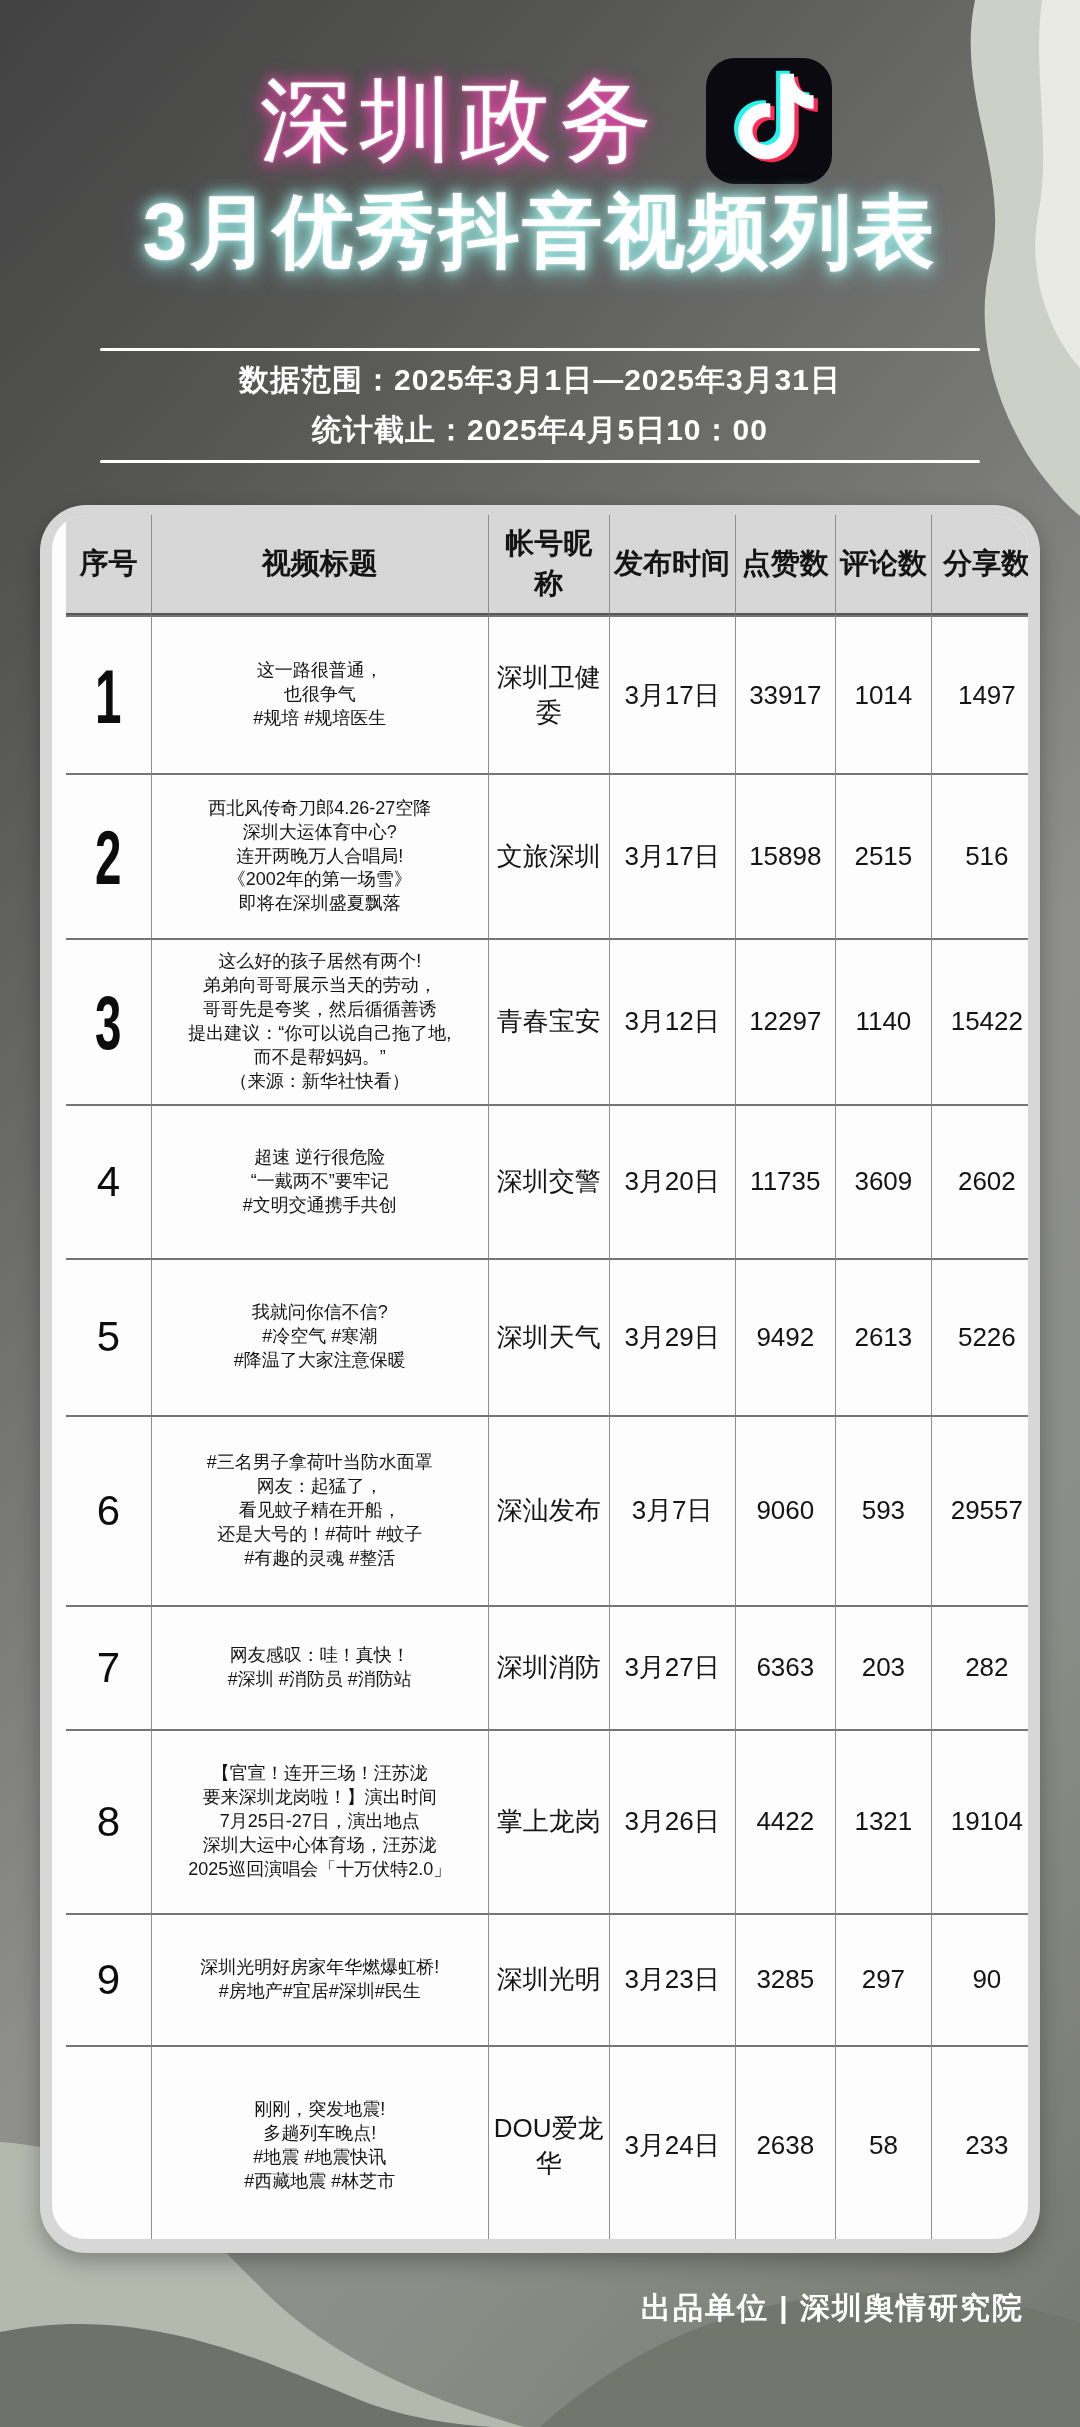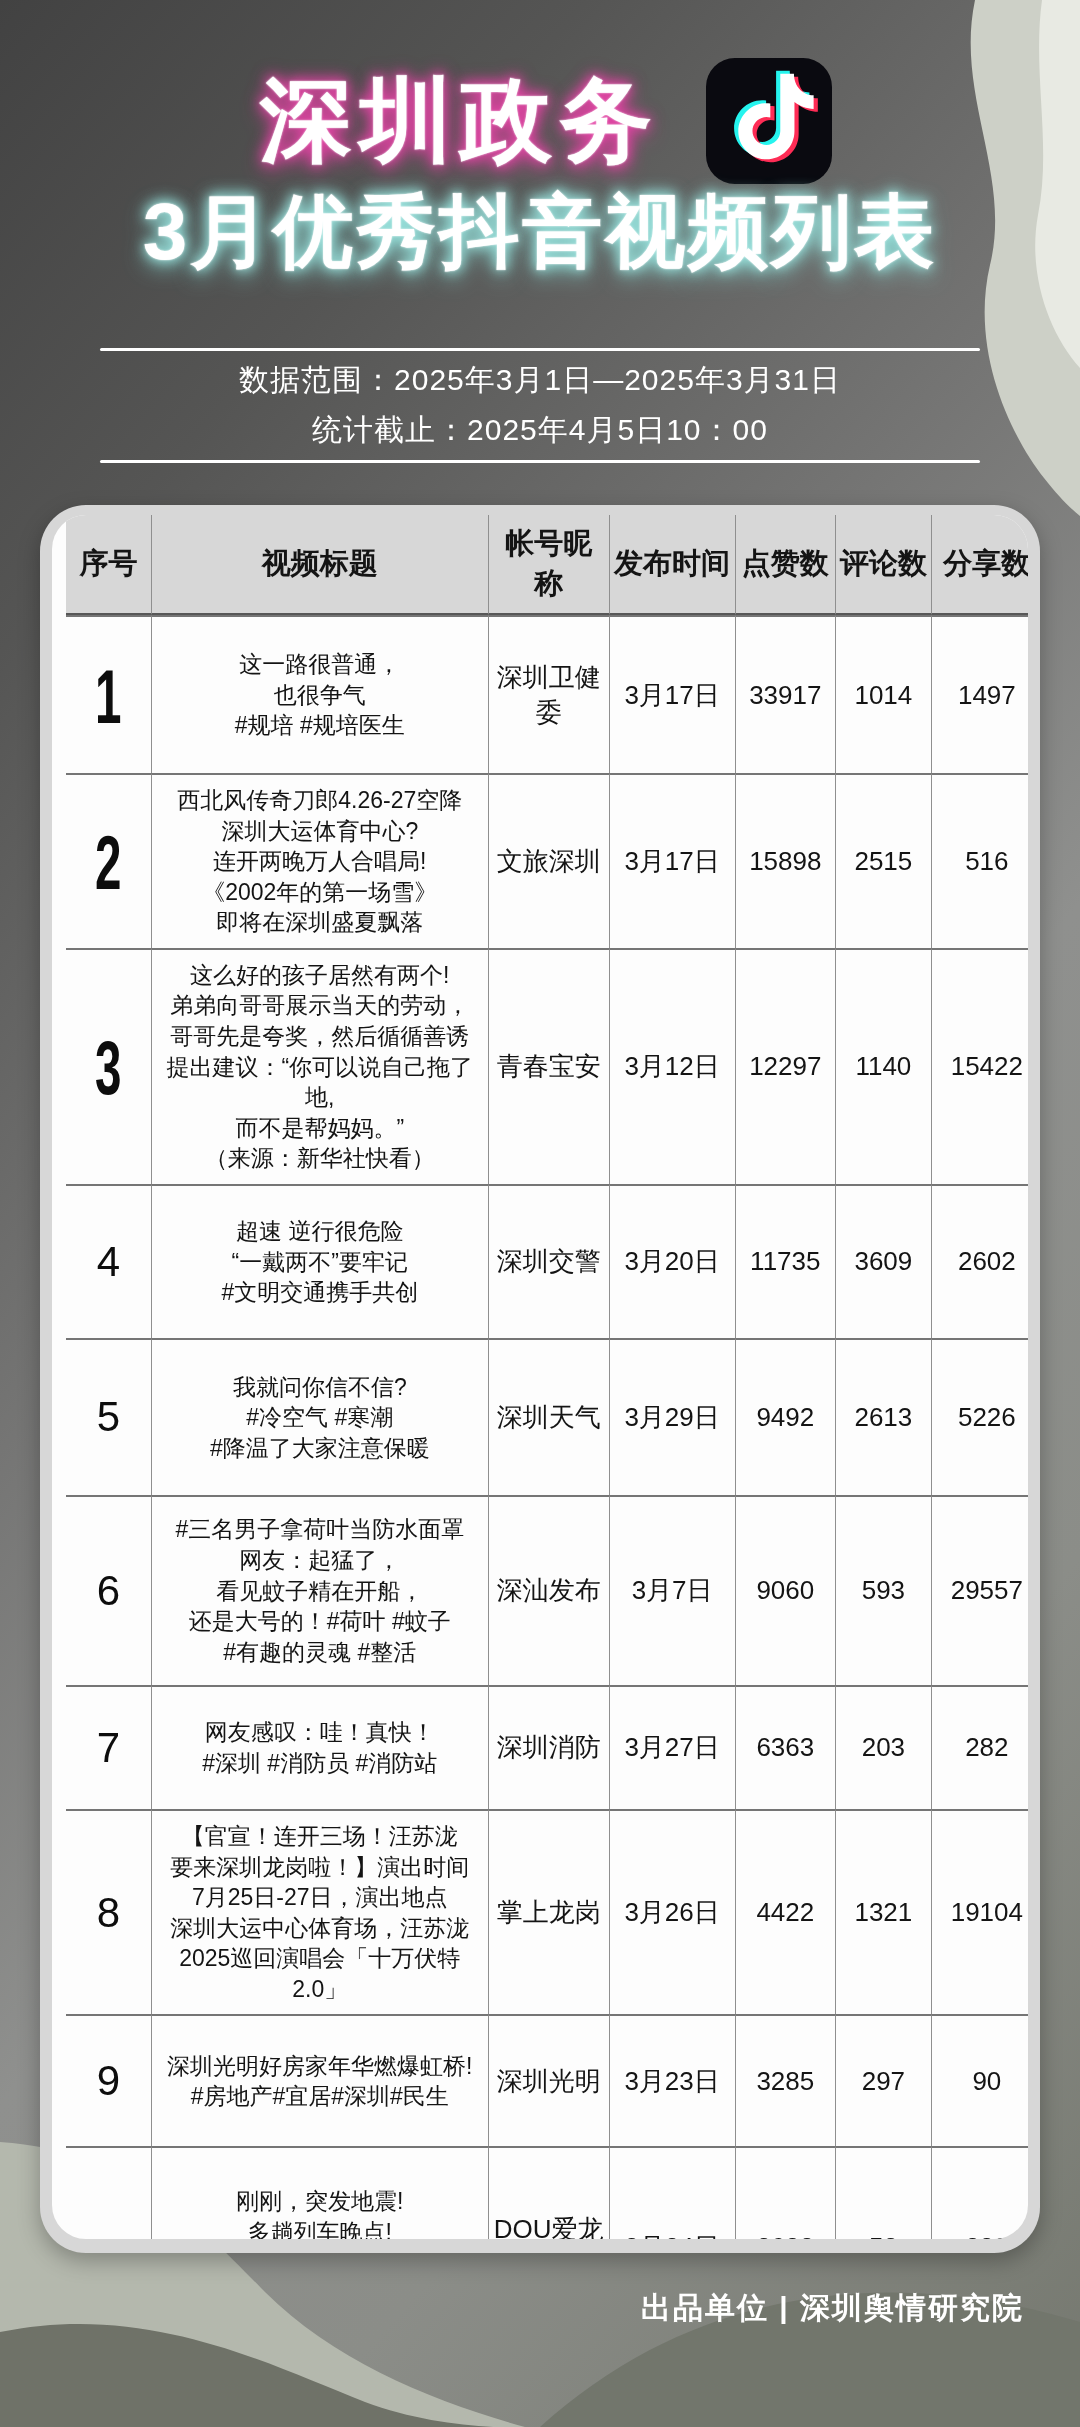--- a/index.html
+++ b/index.html
@@ -6,46 +6,46 @@
   .page{position:relative;width:1080px;height:2427px;overflow:hidden;
         font-family:"Liberation Sans",sans-serif;
         background:linear-gradient(132deg,#424242 0%,#555554 18%,#757574 40%,#8f908e 58%,#8b8d88 76%,#75786f 100%);}
   .deco{position:absolute;left:0;pointer-events:none;}
   .deco-top{top:0;}
   .deco-bottom{bottom:0;}
 
   
   .hdr{position:absolute;top:58px;left:0;width:100%;display:flex;flex-direction:column;align-items:center;}
   .title-row{display:flex;align-items:center;gap:34px;}
-  .title-main{margin:12px;color:#fff;font-weight:700;font-size:92px;letter-spacing:8px;line-height:1.1;
+  .title-main{margin:12px;color:#fff;font-weight:400;font-size:92px;letter-spacing:8px;line-height:1.1;
       text-shadow:0 0 2px #fff,0 0 12px rgba(233,73,171,.95),0 6px 20px rgba(224,62,160,.9),0 -3px 16px rgba(224,62,160,.7);}
   .douyin{width:126px;height:126px;display:block;}
   .title-sub{margin:6px 0 16px;color:#fff;font-weight:900;font-size:80px;letter-spacing:3px;line-height:1.05;
       text-shadow:0 0 2px #fff,0 0 12px rgba(160,233,228,.95),0 6px 22px rgba(140,224,218,.9),0 -3px 16px rgba(150,228,222,.7);}
 
   
   .meta{position:absolute;top:348px;left:0;width:100%;text-align:center;}
   .rule{height:3px;width:880px;margin:0 auto;background:#fff;border-radius:2px;}
-  .meta p{margin:9px 0;color:#fff;font-size:30px;font-weight:400;letter-spacing:1px;}
+  .meta p{margin:9px 0;color:#fff;font-size:30px;font-weight:700;letter-spacing:1px;}
 
   
   .card{position:absolute;top:505px;left:40px;width:1000px;height:1748px;background:#d7d7d7;
         border-radius:46px;box-shadow:0 8px 22px rgba(0,0,0,.28);box-sizing:border-box;padding:10px 12px 14px;}
   .tbl-wrap{width:100%;height:100%;background:#fdfdfd;border-radius:34px;overflow:hidden;}
   .tbl{display:table;table-layout:fixed;width:100%;height:100%;border-collapse:separate;padding-left:14px;}
   .tr{display:table-row;}
   .td{display:table-cell;vertical-align:middle;text-align:center;color:#141414;
       font-size:26px;border-left:1px solid #8f8f8f;padding:2px 3px;box-sizing:border-box;}
   .td:first-child{border-left:none;}
   .thead{height:100px;}
   .thead .td{background:#d7d7d7;font-weight:700;font-size:29px;border-bottom:2px solid #575757;}
   .tr:not(.thead) .td{border-top:2px solid #757575;}
   .thead .c0{width:8.7%;} .thead .c1{width:34.5%;} .thead .c2{width:12.4%;}
   .thead .c3{width:12.9%;margin-left:8px;} .thead .c4{width:10.3%;} .thead .c5{width:9.8%;} .thead .c6{width:11.4%;}
-  .cell-title{font-size:23px;line-height:1.33;white-space:pre-line;padding:10px 4px;}
+  .cell-title{font-size:18px;line-height:1.33;white-space:pre-line;padding:10px 4px;}
   .no{display:inline-block;font-size:42px;color:#0d0d0d;}
   .no.big{font-size:58px;font-weight:900;transform:scale(.82,1.32);}
   .rh0{height:158px;} .rh1{height:165px;} .rh2{height:160px;} .rh3{height:154px;} .rh4{height:157px;}
   .rh5{height:190px;} .rh6{height:124px;} .rh7{height:184px;} .rh8{height:132px;} .rh9{height:200px;}
 
   
   .ftr{position:absolute;top:2288px;right:56px;margin:0;color:#fff;font-size:30px;font-weight:700;letter-spacing:2px;}
 </style>
 </head>
 <body>

